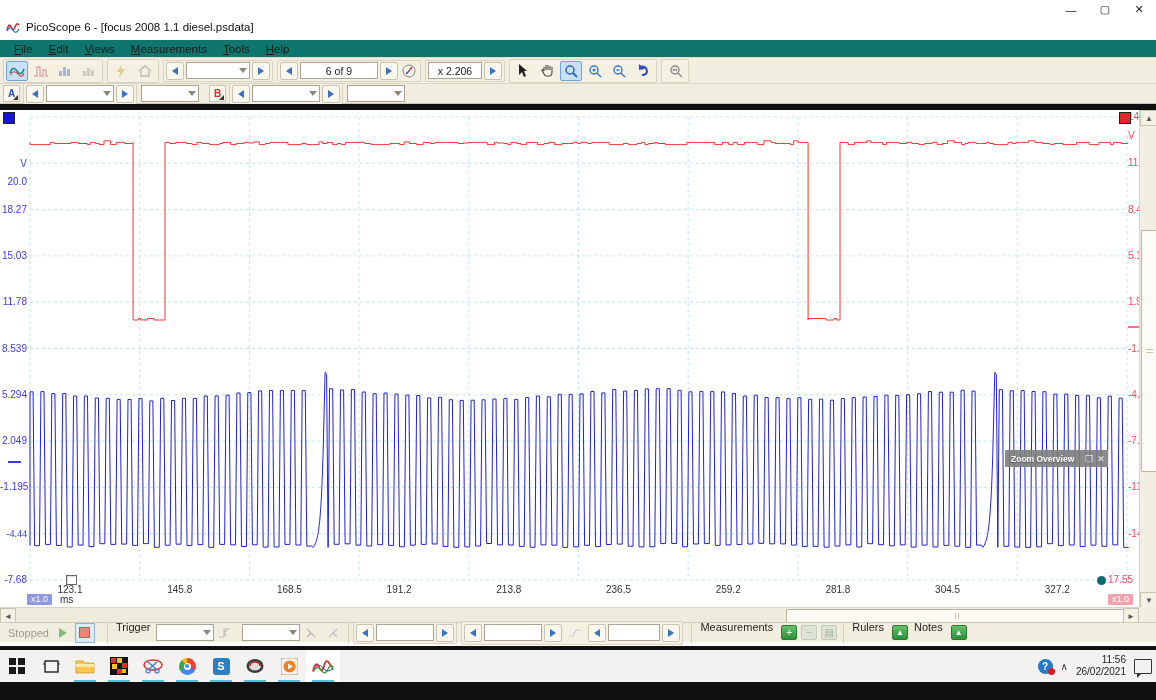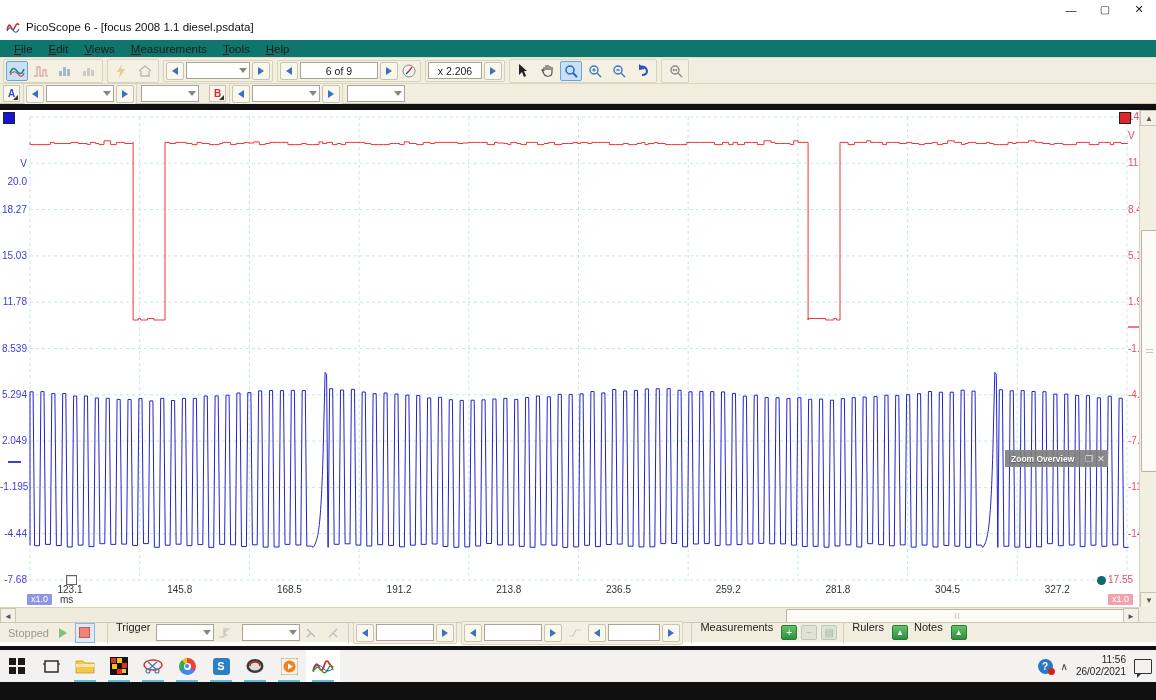--- a/index.html
+++ b/index.html
@@ -302,21 +302,21 @@
     <div id="labels">
         <span class="tick tick-left" style="left: 0px; top: 49px; color: rgb(60, 60, 221);">V</span>
         <span class="tick tick-left" style="left: 0px; top: 67px; color: rgb(60, 60, 221);">20.0</span>
         <span class="tick tick-left" style="left: 0px; top: 94.6px; color: rgb(60, 60, 221);">18.27</span>
         <span class="tick tick-left" style="left: 0px; top: 140.9px; color: rgb(60, 60, 221);">15.03</span>
         <span class="tick tick-left" style="left: 0px; top: 187.2px; color: rgb(60, 60, 221);">11.78</span>
         <span class="tick tick-left" style="left: 0px; top: 233.5px; color: rgb(60, 60, 221);">8.539</span>
         <span class="tick tick-left" style="left: 0px; top: 279.8px; color: rgb(60, 60, 221);">5.294</span>
         <span class="tick tick-left" style="left: 0px; top: 326.1px; color: rgb(60, 60, 221);">2.049</span>
         <span class="tick tick-left" style="left: 0px; top: 372.4px; color: rgb(60, 60, 221);">-1.195</span>
-        <span class="tick tick-left" style="left: 0px; top: 418.7px; color: rgb(60, 60, 221);">-4.44</span>
+        <span class="tick tick-left" style="left: 0px; top: 418.7px; color: rgb(60, 60, 221); font-family: Liberation Serif, serif;">-4.44</span>
         <span class="tick tick-left" style="left: 0px; top: 465px; color: rgb(60, 60, 221);">-7.68</span>
         <span class="tick tick-right" style="top: 21px; color: rgb(242, 72, 94);">V</span>
         <span class="tick tick-right" style="top: 2px; color: rgb(242, 72, 94);">14.89</span>
         <span class="tick tick-right" style="top: 48.3px; color: rgb(242, 72, 94);">11.65</span>
         <span class="tick tick-right" style="top: 94.6px; color: rgb(242, 72, 94);">8.405</span>
         <span class="tick tick-right" style="top: 140.9px; color: rgb(242, 72, 94);">5.16</span>
         <span class="tick tick-right" style="top: 187.2px; color: rgb(242, 72, 94);">1.915</span>
         <span class="tick tick-right" style="top: 233.5px; color: rgb(242, 72, 94);">-1.329</span>
         <span class="tick tick-right" style="top: 279.8px; color: rgb(242, 72, 94);">-4.574</span>
         <span class="tick tick-right" style="top: 326.1px; color: rgb(242, 72, 94);">-7.819</span>

